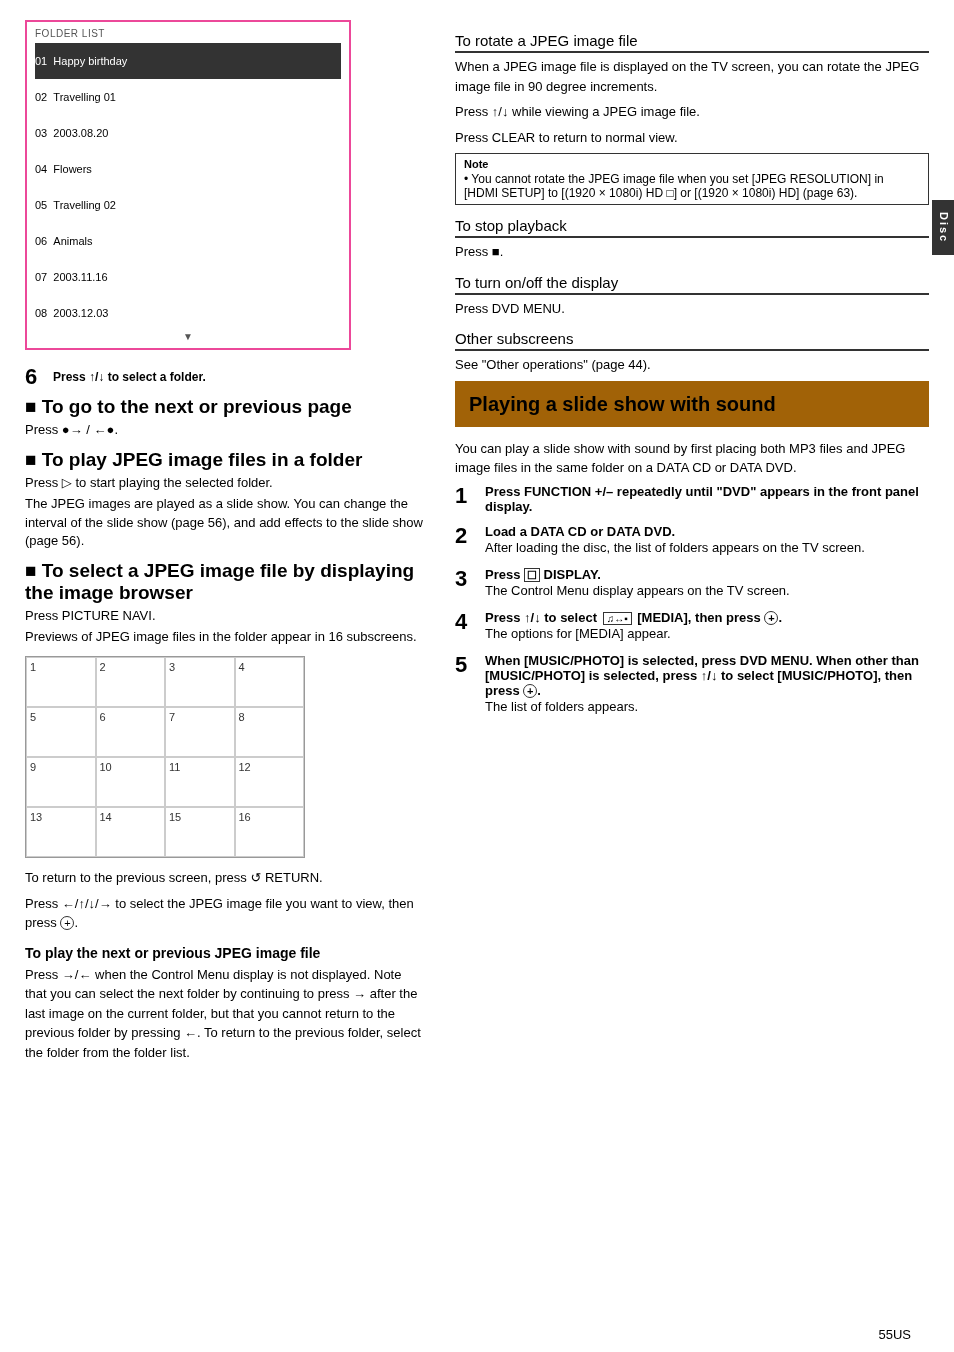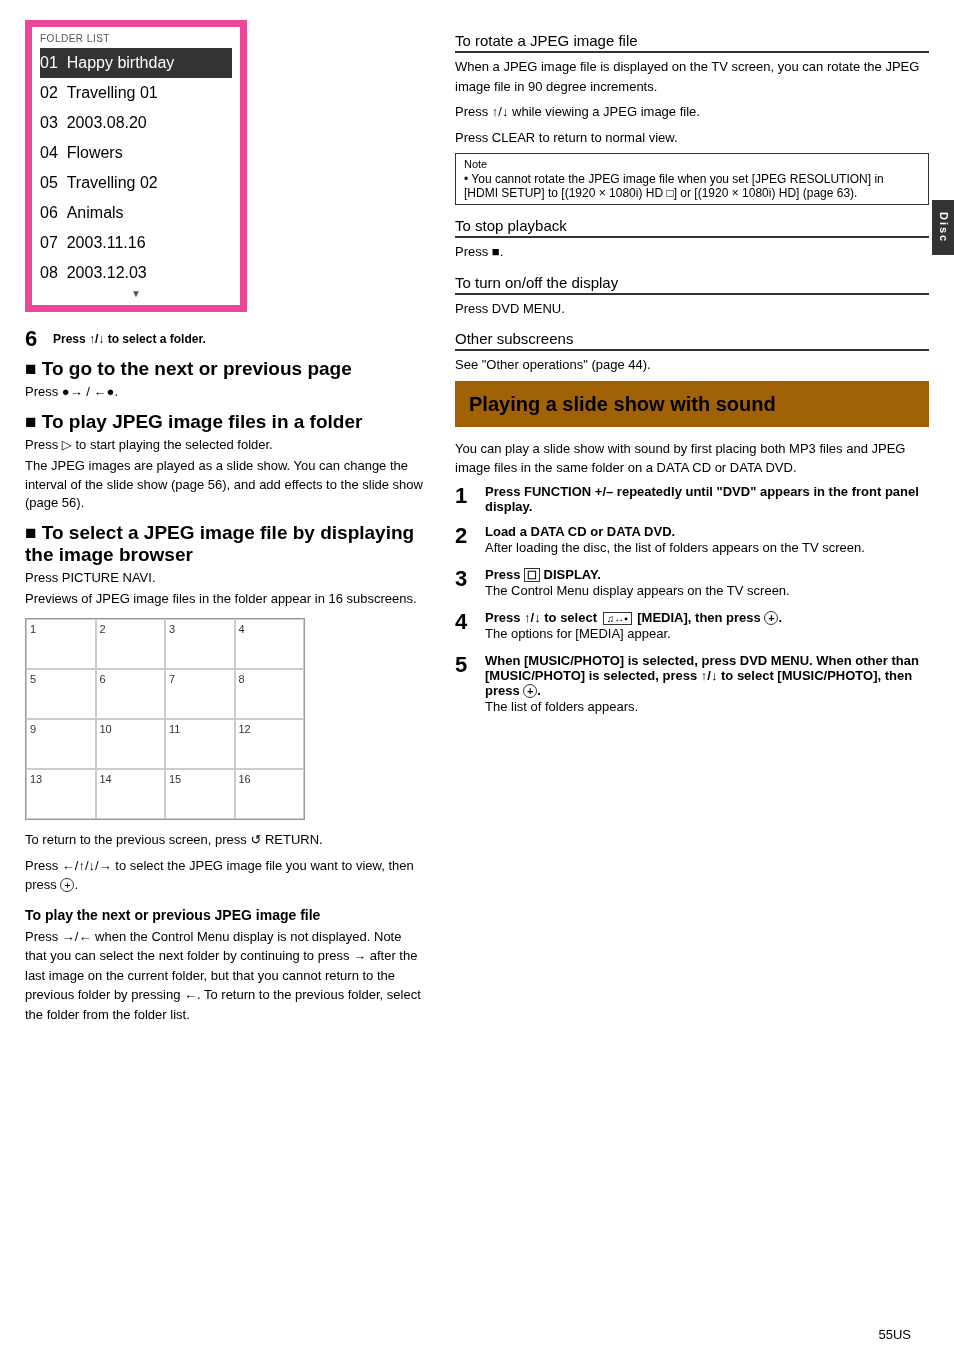--- a/index.html
+++ b/index.html
@@ -26,35 +26,35 @@
     }
 
     .right-col {
       flex: 1;
       padding: 10px 15px;
       border-left: none;
     }
 
     
     .folder-list-box {
-      border: 7px solid #ec4899;
+      border: 2px solid #ec4899;
       padding: 6px 8px;
-      width: 222px;
+      width: 326px;
       margin-bottom: 16px;
       font-size: 12px;
     }
     .folder-list-box .folder-label {
       font-size: 10px;
       color: #555;
       margin-bottom: 4px;
       letter-spacing: 0.5px;
     }
     .folder-list-box .folder-item {
-      padding: 6px 0;
-      font-size: 16px;
+      padding: 12px 0;
+      font-size: 11px;
     }
     .folder-list-box .folder-item.highlighted {
       background: #333;
       color: #fff;
     }
     .folder-list-box .scroll-arrow {
       text-align: center;
       font-size: 10px;
       color: #555;
     }
@@ -163,21 +163,21 @@
 
     
     .note-box {
       border: 1px solid #333;
       padding: 4px 8px;
       margin: 6px 0;
       font-size: 12px;
     }
     .note-label {
       font-size: 11px;
-      font-weight: normal;
+      font-weight: bold;
       margin-bottom: 2px;
     }
 
     
     .disc-tab {
       position: absolute;
       right: 0;
       top: 200px;
       width: 22px;
       background: #333;

